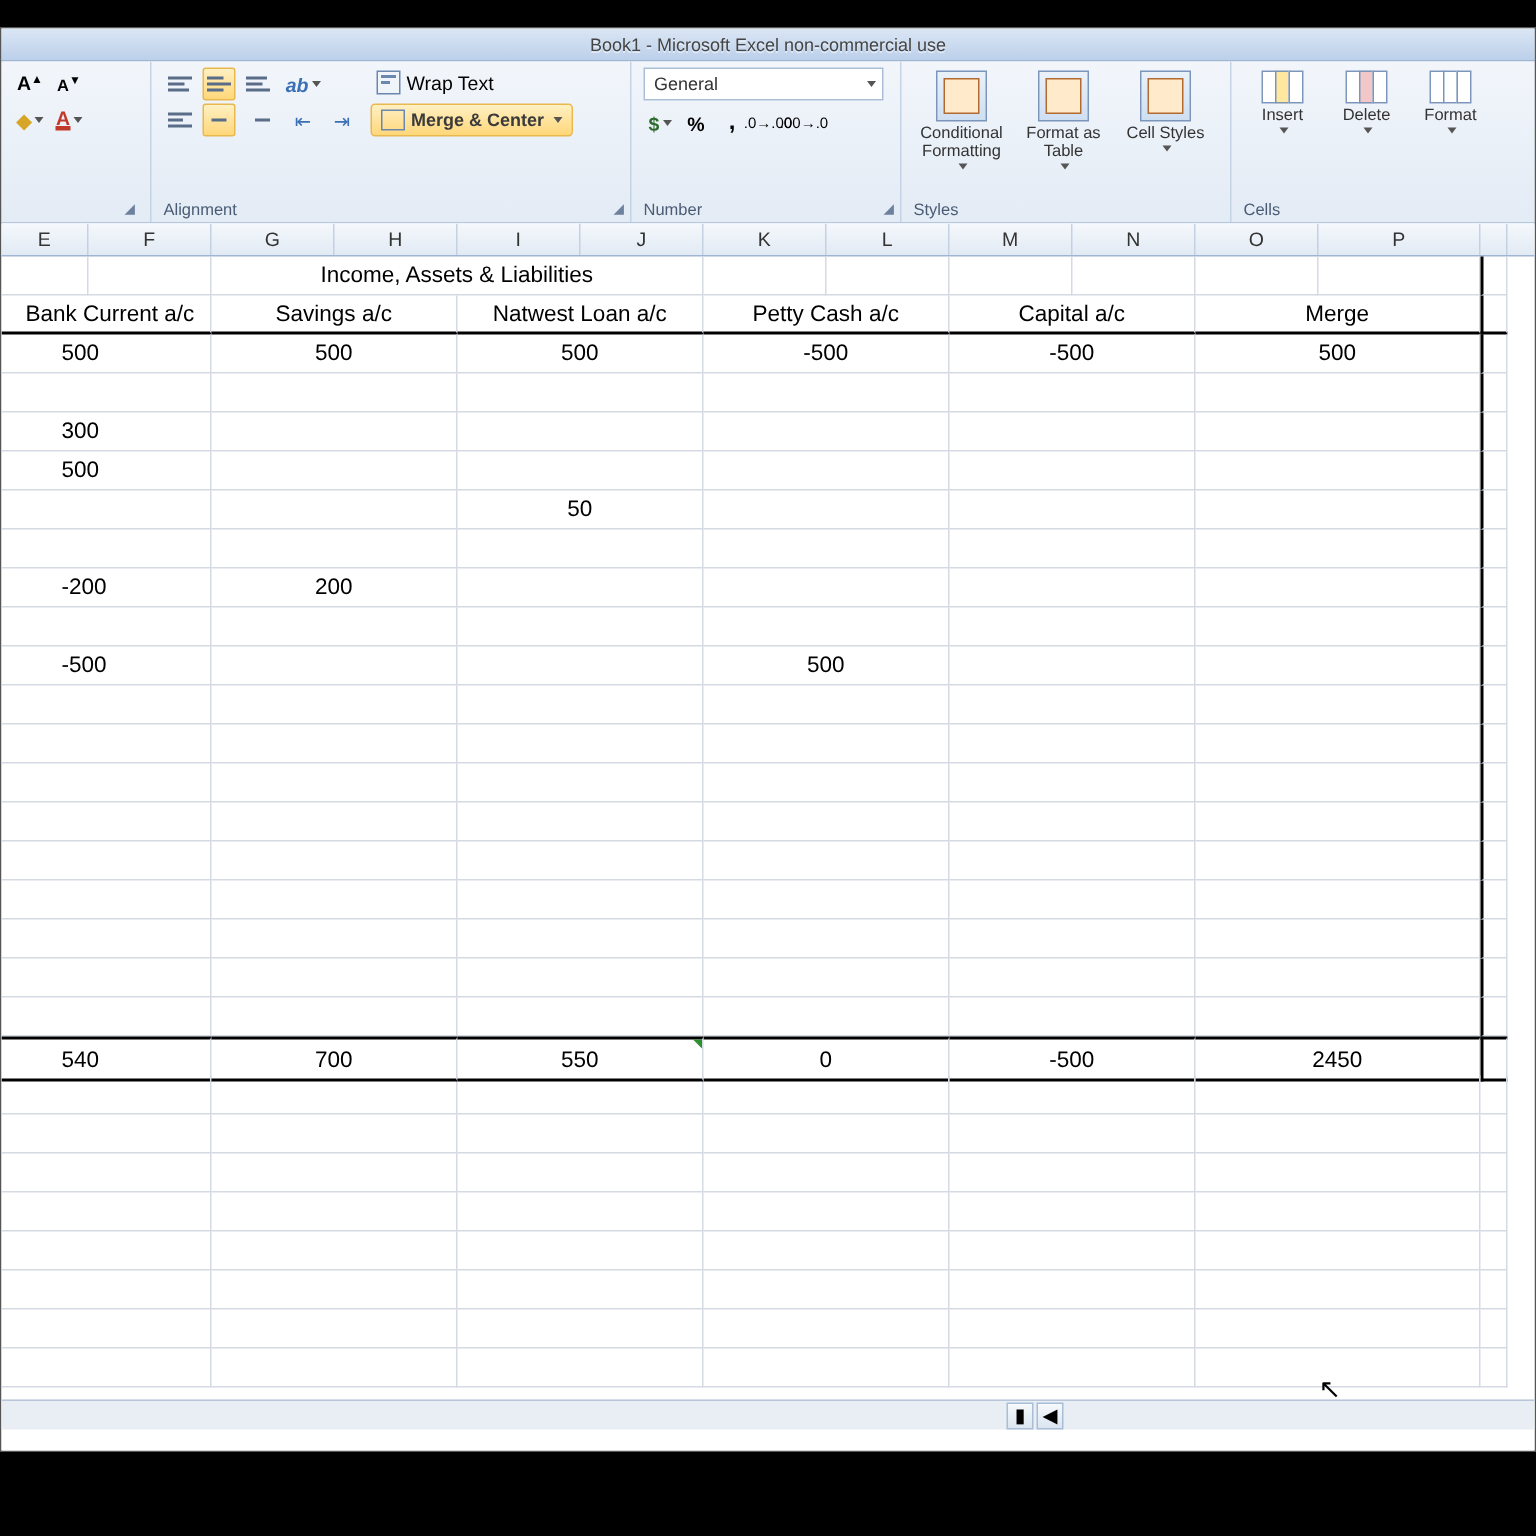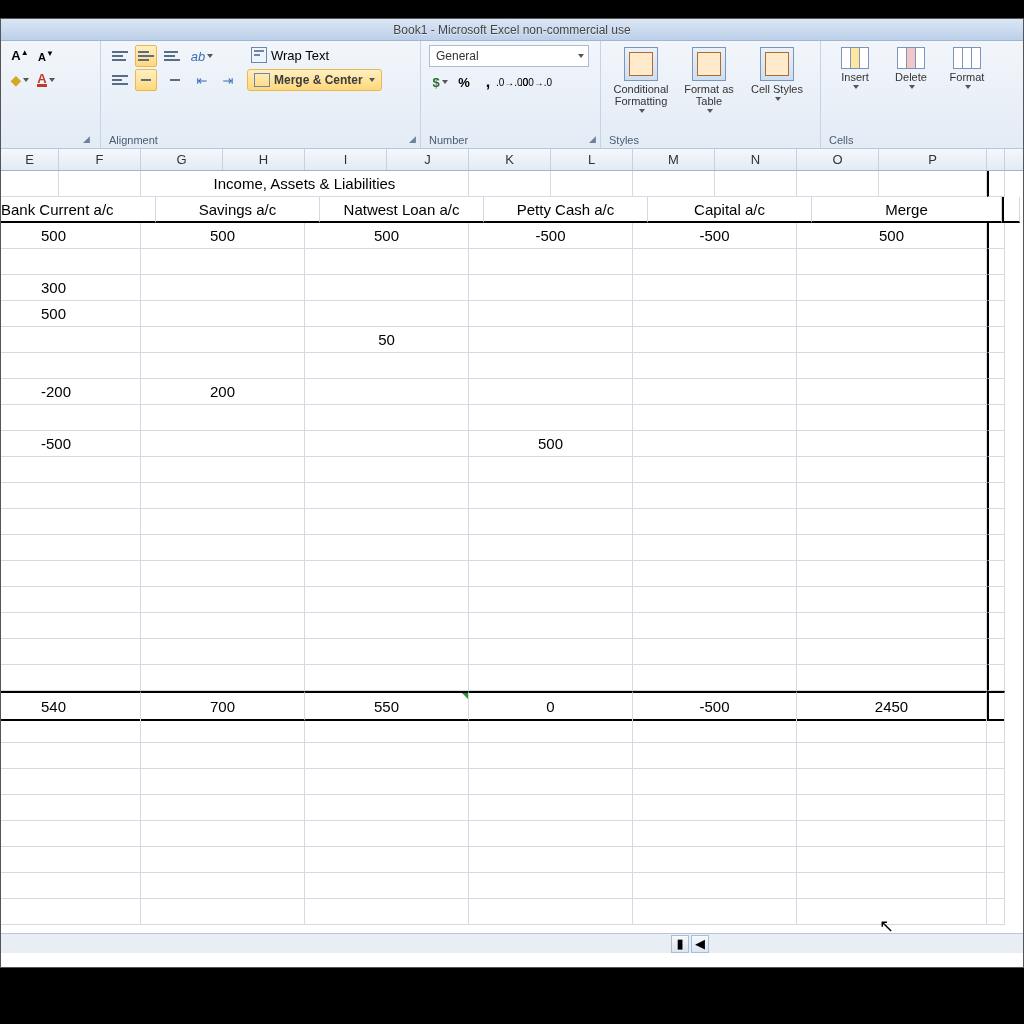--- a/index.html
+++ b/index.html
@@ -257,21 +257,21 @@
                   <i></i>
                   <i style="width:60%"></i>
                   <i></i>
                 </div>
               </div>
           </div>
         </div>
         <div class="ribbon-col">
           <div class="ribbon-row">
             <div class="btn-icon">
-                <span style="color:#3b6fb5;font-style:italic;font-weight:normal">ab</span>
+                <span style="color:#3b6fb5;font-style:italic;font-weight:bold">ab</span>
                 <span class="dropdown-arrow"></span>
               </div>
           </div>
           <div class="ribbon-row">
             <div class="btn-icon">
                 <span style="color:#3b6fb5">⇤</span>
               </div>
             <div class="btn-icon">
                 <span style="color:#3b6fb5">⇥</span>
               </div>
@@ -406,21 +406,21 @@
         <div class="cell c-K"></div>
         <div class="cell c-L"></div>
         <div class="cell c-M"></div>
         <div class="cell c-N"></div>
         <div class="cell c-O"></div>
         <div class="cell c-P"></div>
         <div class="cell c-Q" style="border-left:2px solid #000"></div>
       </div>
 
       <div class="row">
-        <div class="cell hdr-sub" style="width:155px;justify-content:flex-start;padding-left:0">Bank Current a/c</div>
+        <div class="cell hdr-sub" style="width:140px;justify-content:flex-start;padding-left:16px">Bank Current a/c</div>
         <div class="cell hdr-sub" style="width:164px">Savings a/c</div>
         <div class="cell hdr-sub" style="width:164px">Natwest Loan a/c</div>
         <div class="cell hdr-sub" style="width:164px">Petty Cash a/c</div>
         <div class="cell hdr-sub" style="width:164px">Capital a/c</div>
         <div class="cell hdr-sub" style="width:190px">Merge</div>
         <div class="cell hdr-sub c-Q" style="border-left:2px solid #000"></div>
       </div>
 
       <div id="datarows">
           <div class="row">

